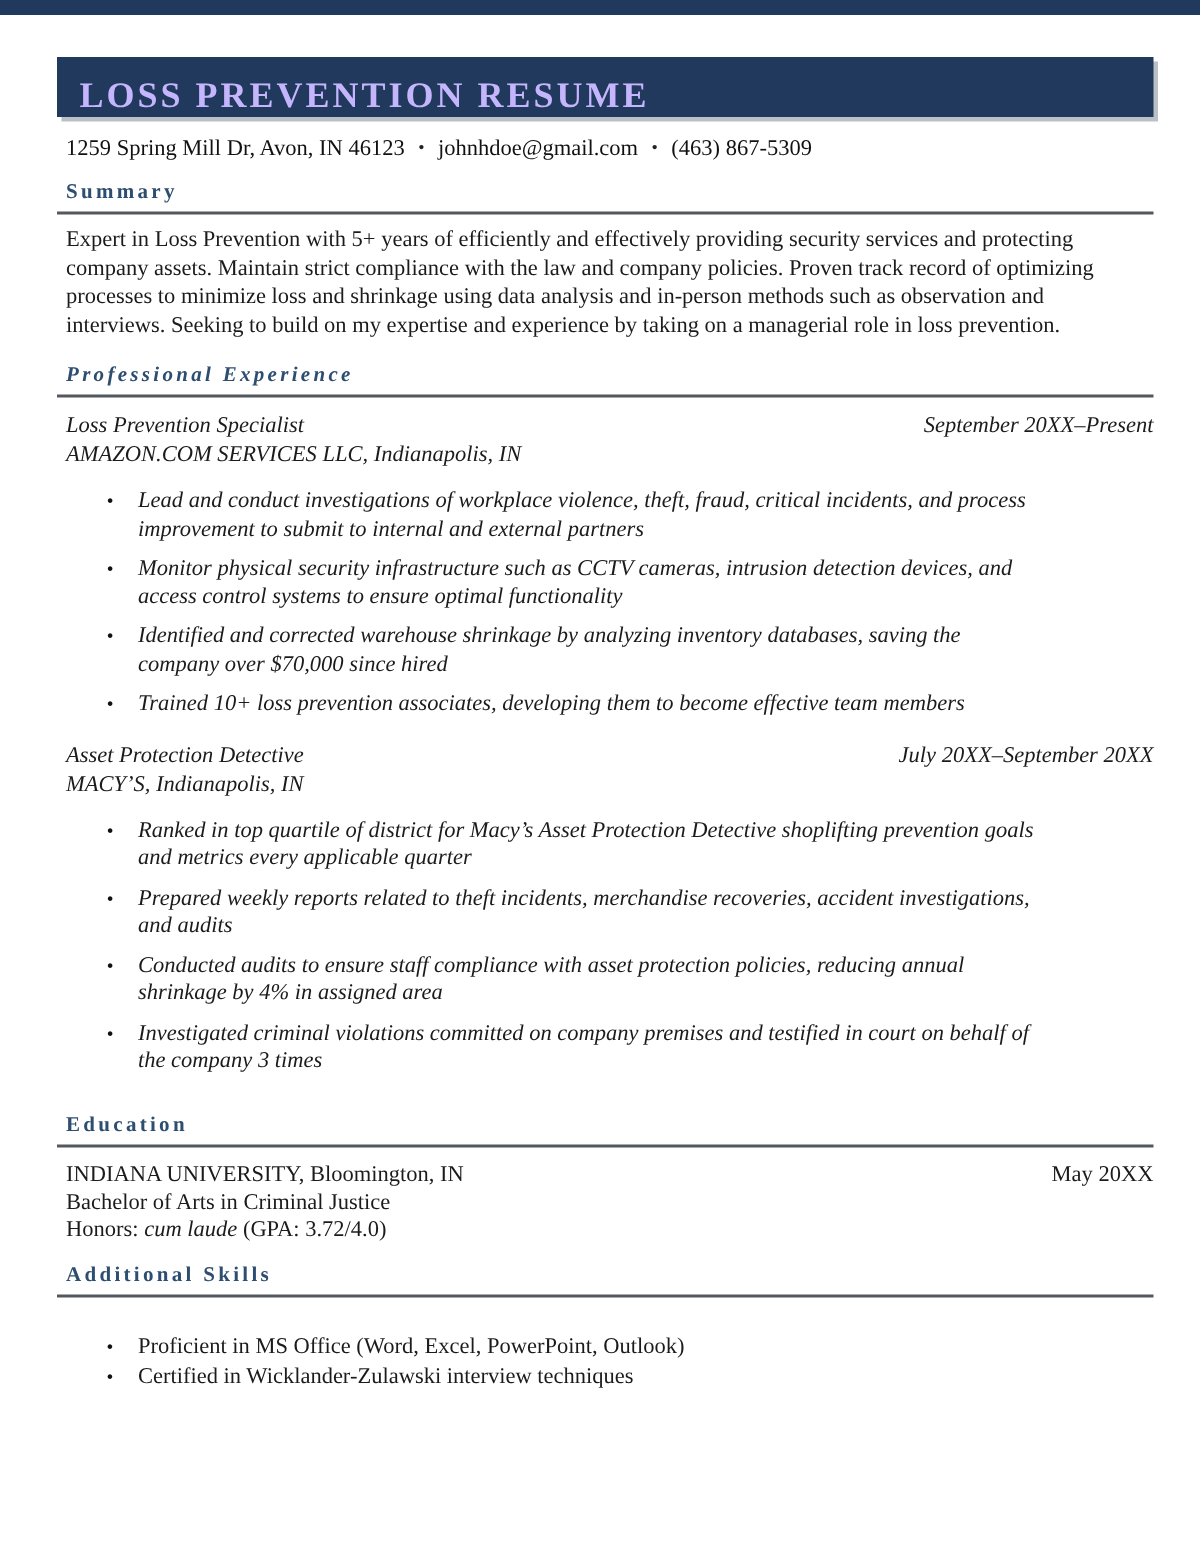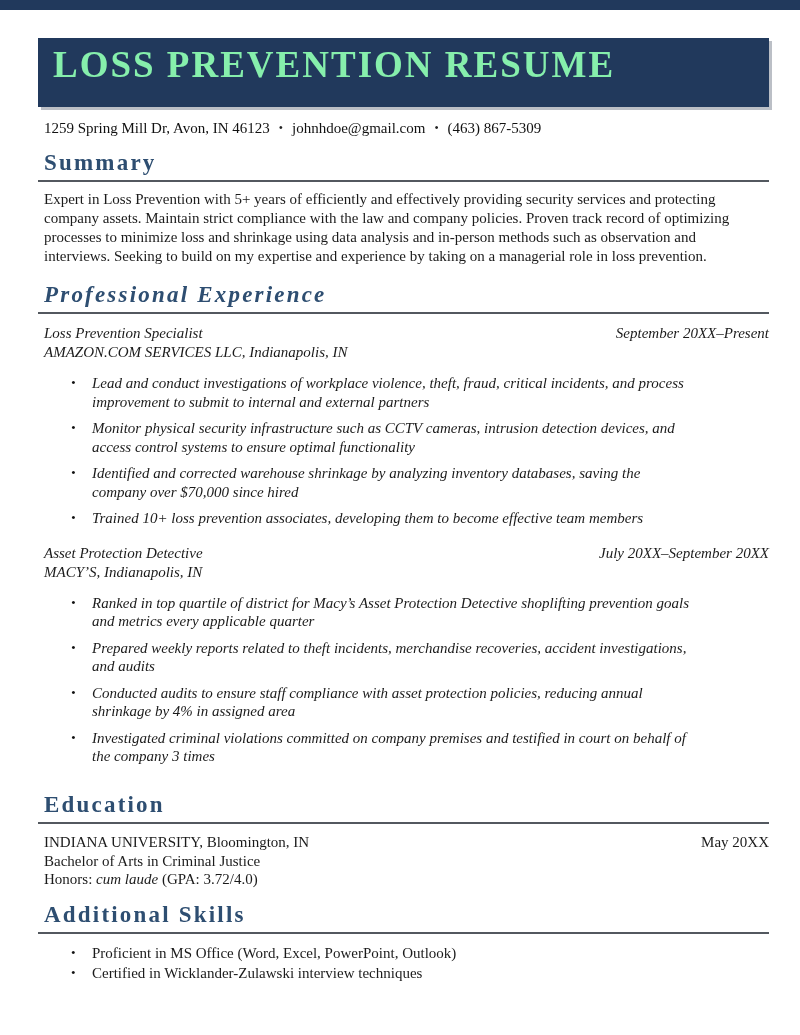--- a/index.html
+++ b/index.html
@@ -4,34 +4,34 @@
 <style>
   html,body{margin:0;padding:0;}
   body{
     width:800px;height:1035px;background:#ffffff;
     font-family:"Liberation Serif", serif;
     color:#1b1b1b;font-size:15px;
     overflow:hidden;
   }
   .top-strip{height:10px;width:800px;background:#21395C;}
   .title-band{
-    margin:28px 31px 0 38px;height:69px;background:#21395C;
+    margin:28px 31px 0 38px;height:40px;background:#21395C;
     box-shadow:3px 3px 0 rgba(104,114,128,0.45);
-    color:#86efac;font-size:37px;font-weight:bold;letter-spacing:2px;
+    color:#c4b5fd;font-size:24px;font-weight:bold;letter-spacing:2px;
     line-height:53px;padding-left:15px;white-space:nowrap;overflow:hidden;
   }
   .contact{
     margin:13px 31px 0 44px;font-size:15px;color:#111111;
   }
   .contact .sep{
     display:inline-block;font-size:12px;margin:0 9px;vertical-align:1px;color:#222;
   }
   .section{margin:0 31px 0 38px;}
   .sec-head{
-    font-size:23px;font-weight:bold;letter-spacing:2.2px;color:#2E4E71;
+    font-size:14px;font-weight:bold;letter-spacing:2.2px;color:#2E4E71;
     padding:0 0 4px 6px;border-bottom:2px solid #53585F;
   }
   .mt-summary{margin-top:13px;}
   .mt-exp{margin-top:16px;font-style:italic;}
   .mt-edu{margin-top:26px;}
   .mt-skills{margin-top:14px;}
   .para{
     margin:8px 0 0 0;padding-left:6px;line-height:19px;max-width:720px;
   }
   .job{margin-top:10px;}
@@ -47,21 +47,21 @@
   }
   ul.bullets li{
     position:relative;padding-left:54px;margin-bottom:8px;
     line-height:18.5px;max-width:600px;
   }
   ul.bullets li::before{
     content:"•";position:absolute;left:33px;top:0;font-size:13px;color:#111;
   }
   .edu-block{margin-top:9px;}
   .edu-line{padding-left:6px;line-height:18px;}
-  ul.bullets.tight{margin-top:10px;}
+  ul.bullets.tight{margin-top:24px;}
   ul.bullets.tight li{margin-bottom:2px;}
   i{font-style:italic;}
 </style>
 </head>
 <body>
 
 <div class="top-strip"></div>
 
 <div class="title-band">
   <span>LOSS PREVENTION RESUME</span>

